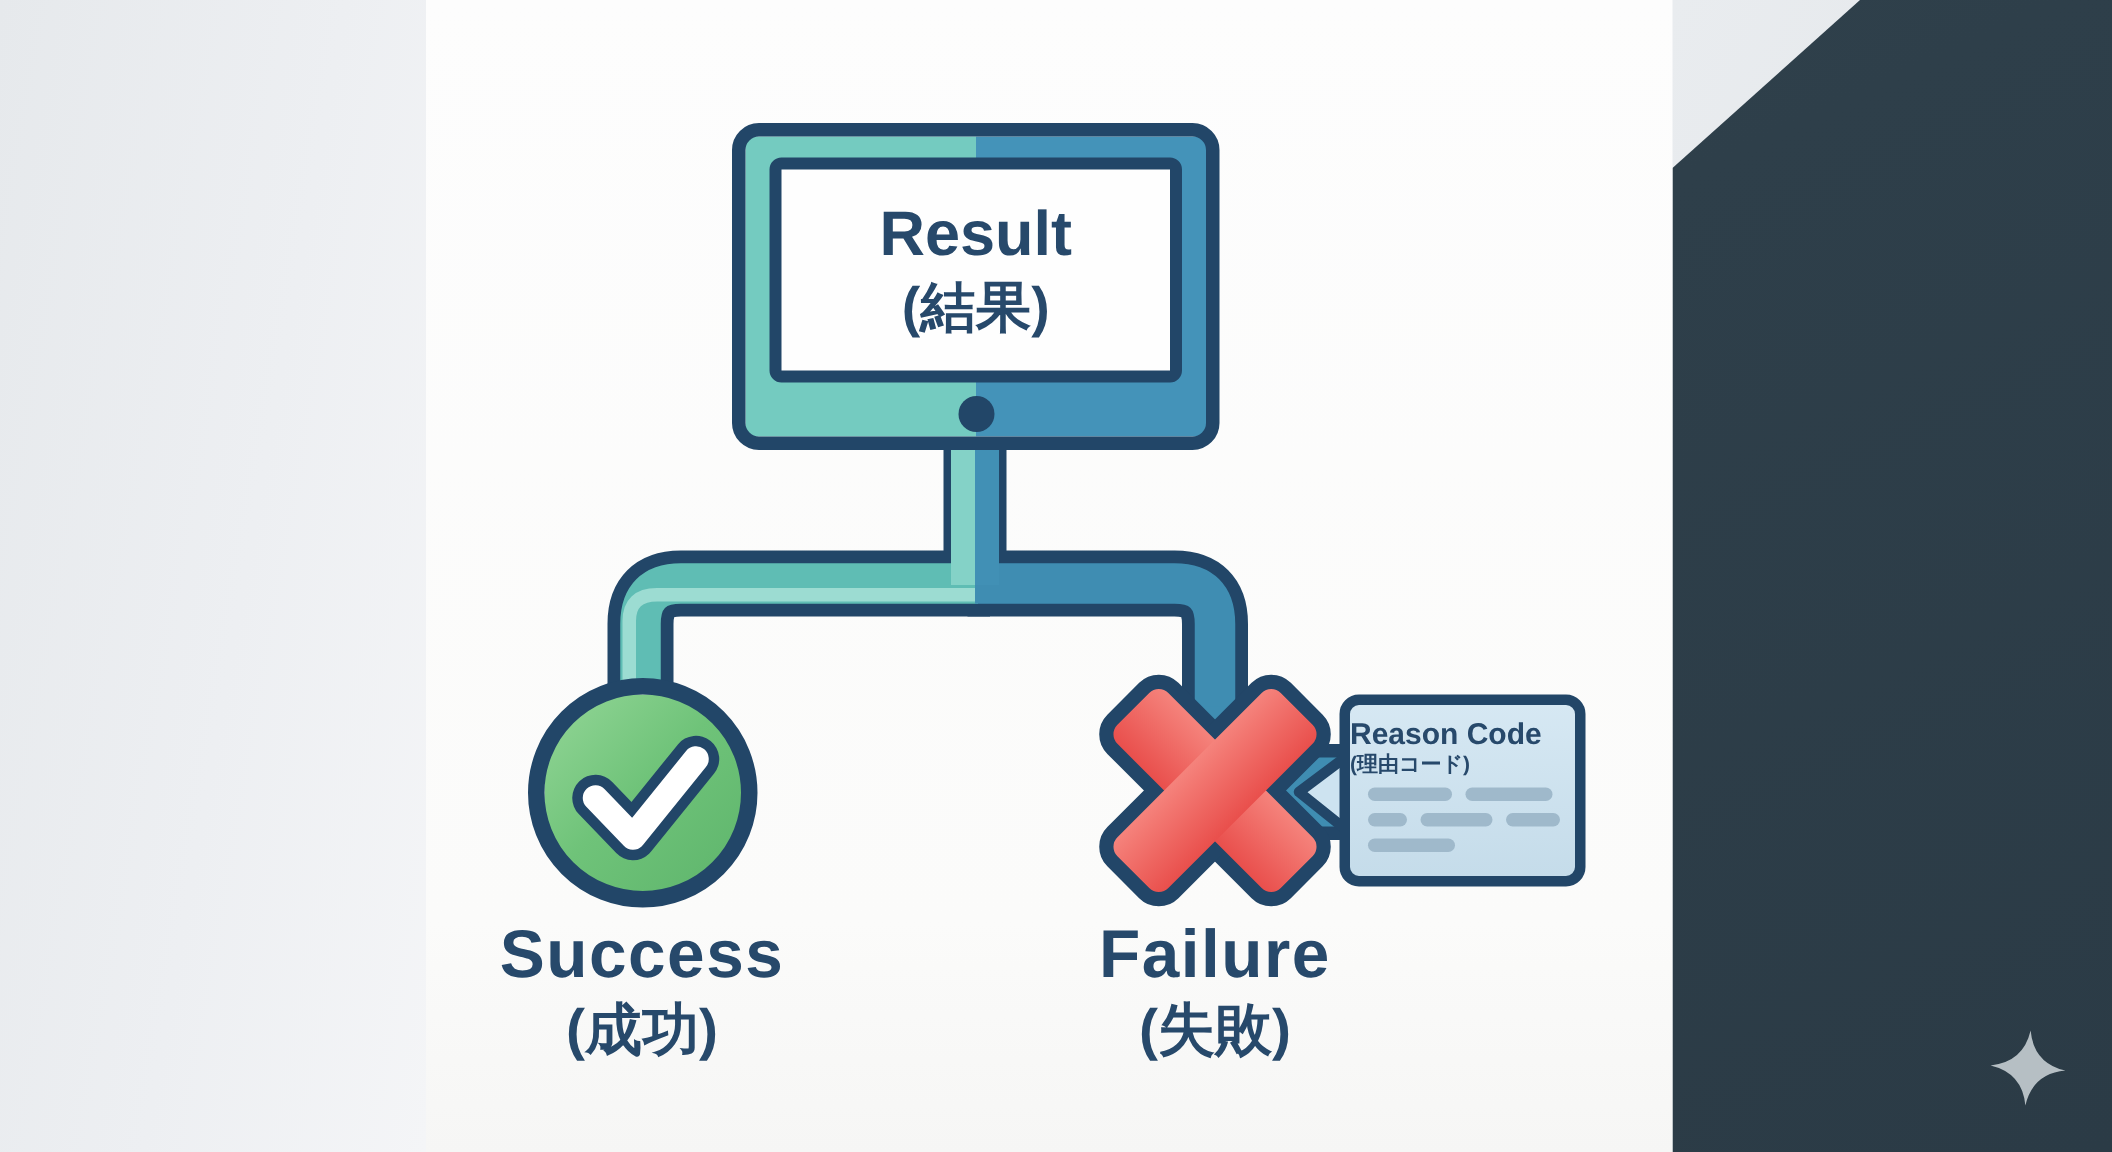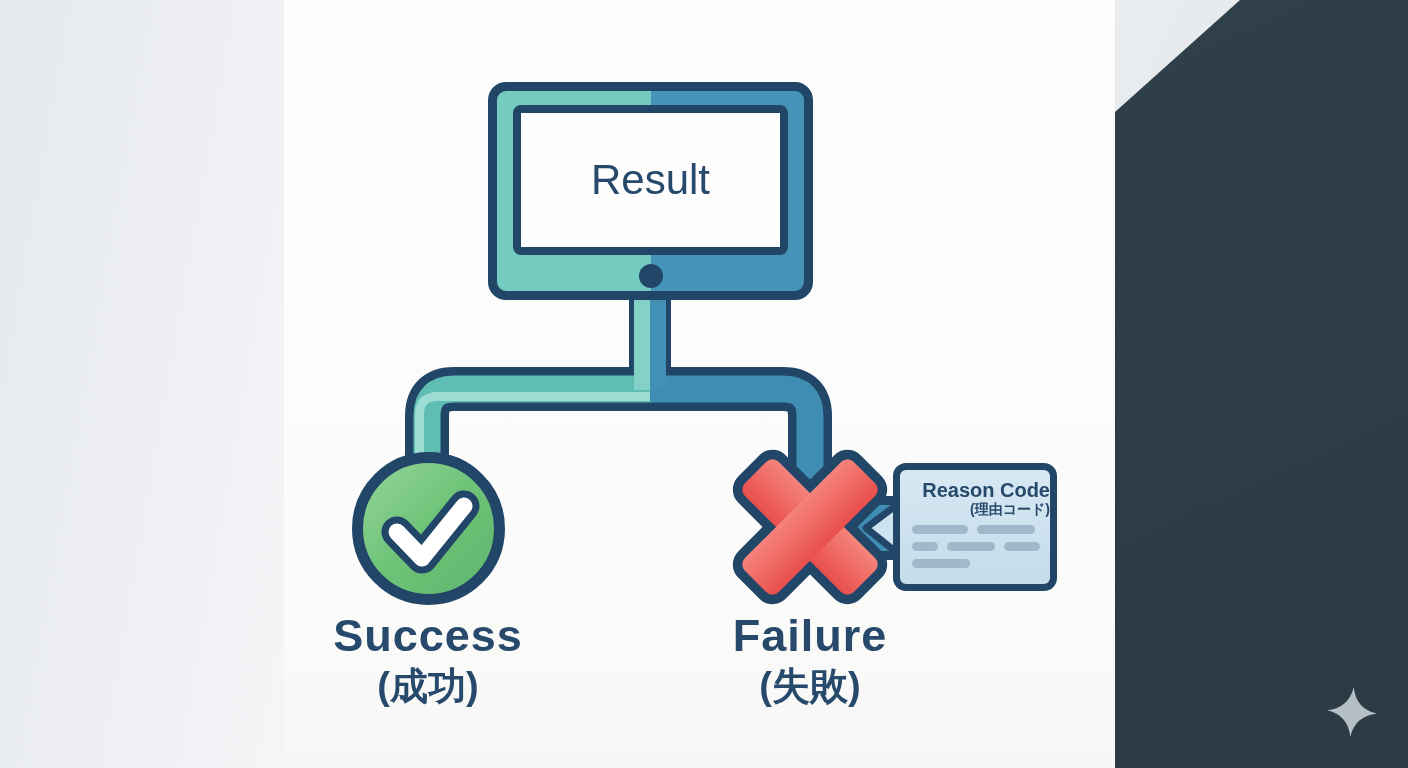--- a/index.html
+++ b/index.html
@@ -33,41 +33,41 @@
   .monitor{
     position:absolute;left:488px;top:82px;width:325px;height:218px;
     box-sizing:border-box;border:9px solid #224668;border-radius:18px;
     background:linear-gradient(90deg,#74cbc0 0%,#74cbc0 50%,#4493b9 50%,#4493b9 100%);
   }
   .monitor-screen{
     position:absolute;left:16px;top:14px;right:16px;bottom:36px;
     box-sizing:border-box;border:8px solid #224668;border-radius:8px;
     background:#fefefe;display:flex;flex-direction:column;align-items:center;justify-content:center;
   }
-  .monitor-title{font-size:42px;font-weight:normal;color:#27496b;line-height:1.1;}
+  .monitor-title{font-size:42px;font-weight:bold;color:#27496b;line-height:1.1;}
   .monitor-subtitle{font-size:37px;font-weight:bold;color:#27496b;line-height:1.2;margin-top:4px;}
   .power-dot{
     position:absolute;left:50%;bottom:3px;width:24px;height:24px;margin-left:-12px;
     border-radius:50%;background:#224668;
   }
   
   .check-circle{
     position:absolute;left:352px;top:452px;width:153px;height:153px;
     box-sizing:border-box;border:11px solid #224668;border-radius:50%;
     background:linear-gradient(135deg,#93d697 0%,#6fc379 48%,#5eb56c 100%);
     display:flex;align-items:center;justify-content:center;
   }
   
   .x-mark{position:absolute;left:728px;top:445px;width:164px;height:164px;}
   
   .callout{
     position:absolute;left:893px;top:463px;width:164px;height:128px;
     box-sizing:border-box;border:7px solid #224668;border-radius:13px;
     background:linear-gradient(180deg,#d6e8f3 0%,#c5dcea 100%);
-    text-align:right;
+    text-align:left;
   }
   .callout-title{font-size:20px;font-weight:bold;color:#27496b;margin-top:9px;line-height:1.1;}
   .callout-subtitle{font-size:14px;font-weight:bold;color:#27496b;line-height:1.15;}
   .callout-lines{margin:8px 0 0 12px;text-align:left;}
   .line-row{display:flex;gap:9px;margin-bottom:8px;}
   .pline{height:9px;border-radius:5px;background:#9fb9cb;}
   .w56{width:56px}.w58{width:58px}.w26{width:26px}.w48{width:48px}.w36{width:36px}
   .callout-tail{position:absolute;left:858px;top:495px;width:52px;height:68px;}
   
   .node-label{position:absolute;width:300px;text-align:center;font-weight:bold;color:#27496b;}
@@ -105,20 +105,21 @@
     <path d="M650 389 L783 389 Q810 389 810 416 L810 498" stroke="#3f8db2" stroke-width="27" fill="none"></path>
     <rect x="634" y="294" width="16" height="96" fill="#84d2c7"></rect>
     <rect x="650" y="294" width="16" height="96" fill="#4190b5"></rect>
     <polygon points="789,471 831,471 810,507" fill="#3f8db2"></polygon>
     <polygon points="845,505 898,505 884,528 898,551 845,551" fill="#3f8db2"></polygon>
   </svg>
 
   <div class="monitor">
     <div class="monitor-screen">
       <div class="monitor-title">Result</div>
+      <div class="monitor-subtitle">(結果)</div>
     </div>
     <div class="power-dot"></div>
   </div>
 
   <div class="check-circle">
     <svg width="118" height="118" viewBox="0 0 118 118">
       <path d="M27 62 L52 88 L94 36" stroke="#224668" stroke-width="31" fill="none" stroke-linecap="round" stroke-linejoin="round"></path>
       <path d="M27 62 L52 88 L94 36" stroke="#ffffff" stroke-width="17" fill="none" stroke-linecap="round" stroke-linejoin="round"></path>
     </svg>
   </div>

